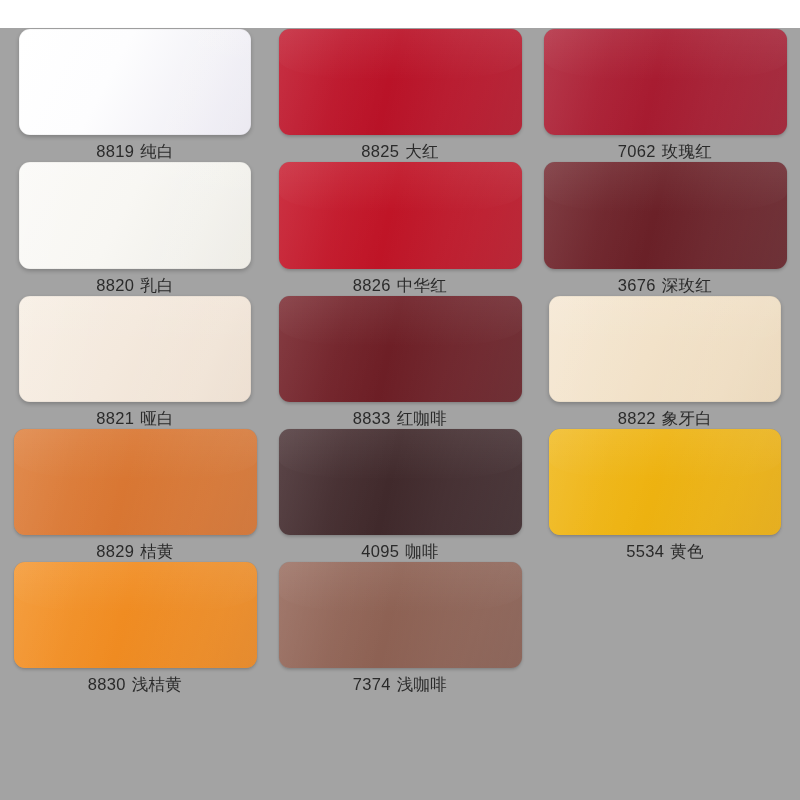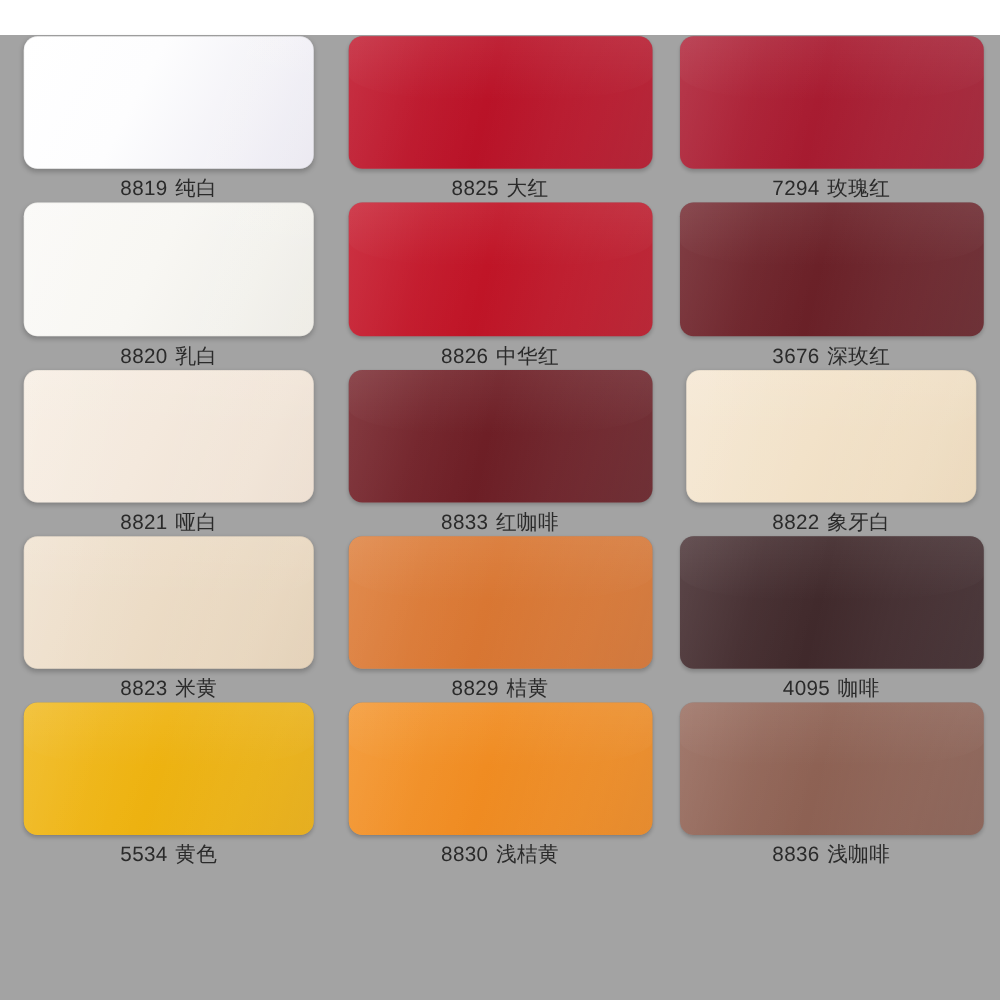--- a/index.html
+++ b/index.html
@@ -106,21 +106,21 @@
     </div>
     <div class="caption">
       <span class="code">8825</span><span class="cname">大红</span>
     </div>
   </div>
   <div class="cell col-2">
     <div class="swatch-wrap">
       <div class="swatch" style="background: linear-gradient(118deg, rgb(174, 33, 54) 0%, rgb(168, 28, 49) 45%, rgb(160, 24, 45) 78%, rgb(151, 21, 41) 100%);"></div>
     </div>
     <div class="caption">
-      <span class="code">7294</span><span class="cname">玫瑰红</span>
+      <span class="code">7062</span><span class="cname">玫瑰红</span>
     </div>
   </div>
 
   <div class="cell col-0">
     <div class="swatch-wrap">
       <div class="swatch light" style="background: linear-gradient(118deg, rgb(251, 250, 247) 0%, rgb(248, 247, 243) 45%, rgb(242, 241, 236) 75%, rgb(236, 234, 227) 100%);"></div>
     </div>
     <div class="caption">
       <span class="code">8820</span><span class="cname">乳白</span>
     </div>
@@ -161,28 +161,20 @@
 
   <div class="cell col-0">
     <div class="swatch-wrap">
       <div class="swatch light" style="background: linear-gradient(118deg, rgb(245, 231, 210) 0%, rgb(242, 226, 201) 45%, rgb(238, 220, 192) 78%, rgb(233, 213, 182) 100%);"></div>
     </div>
     <div class="caption">
       <span class="code">8822</span><span class="cname">象牙白</span>
     </div>
   </div>
 
-  <div class="cell col-0">
-    <div class="swatch-wrap">
-      <div class="swatch light" style="background: linear-gradient(118deg, rgb(240, 226, 208) 0%, rgb(236, 220, 198) 45%, rgb(231, 213, 188) 78%, rgb(225, 205, 178) 100%);"></div>
-    </div>
-    <div class="caption">
-      <span class="code">8823</span><span class="cname">米黄</span>
-    </div>
-  </div>
   <div class="cell col-1">
     <div class="swatch-wrap">
       <div class="swatch" style="background: linear-gradient(118deg, rgb(221, 125, 57) 0%, rgb(217, 119, 51) 45%, rgb(211, 113, 46) 78%, rgb(203, 106, 41) 100%);"></div>
     </div>
     <div class="caption">
       <span class="code">8829</span><span class="cname">桔黄</span>
     </div>
   </div>
   <div class="cell col-2">
     <div class="swatch-wrap">
@@ -207,17 +199,17 @@
     </div>
     <div class="caption">
       <span class="code">8830</span><span class="cname">浅桔黄</span>
     </div>
   </div>
   <div class="cell col-2">
     <div class="swatch-wrap">
       <div class="swatch" style="background: linear-gradient(118deg, rgb(150, 105, 91) 0%, rgb(142, 98, 84) 45%, rgb(135, 92, 79) 78%, rgb(127, 85, 73) 100%);"></div>
     </div>
     <div class="caption">
-      <span class="code">8836</span><span class="cname">浅咖啡</span>
+      <span class="code">7374</span><span class="cname">浅咖啡</span>
     </div>
   </div>
 
 </div>
 
 </body></html>

